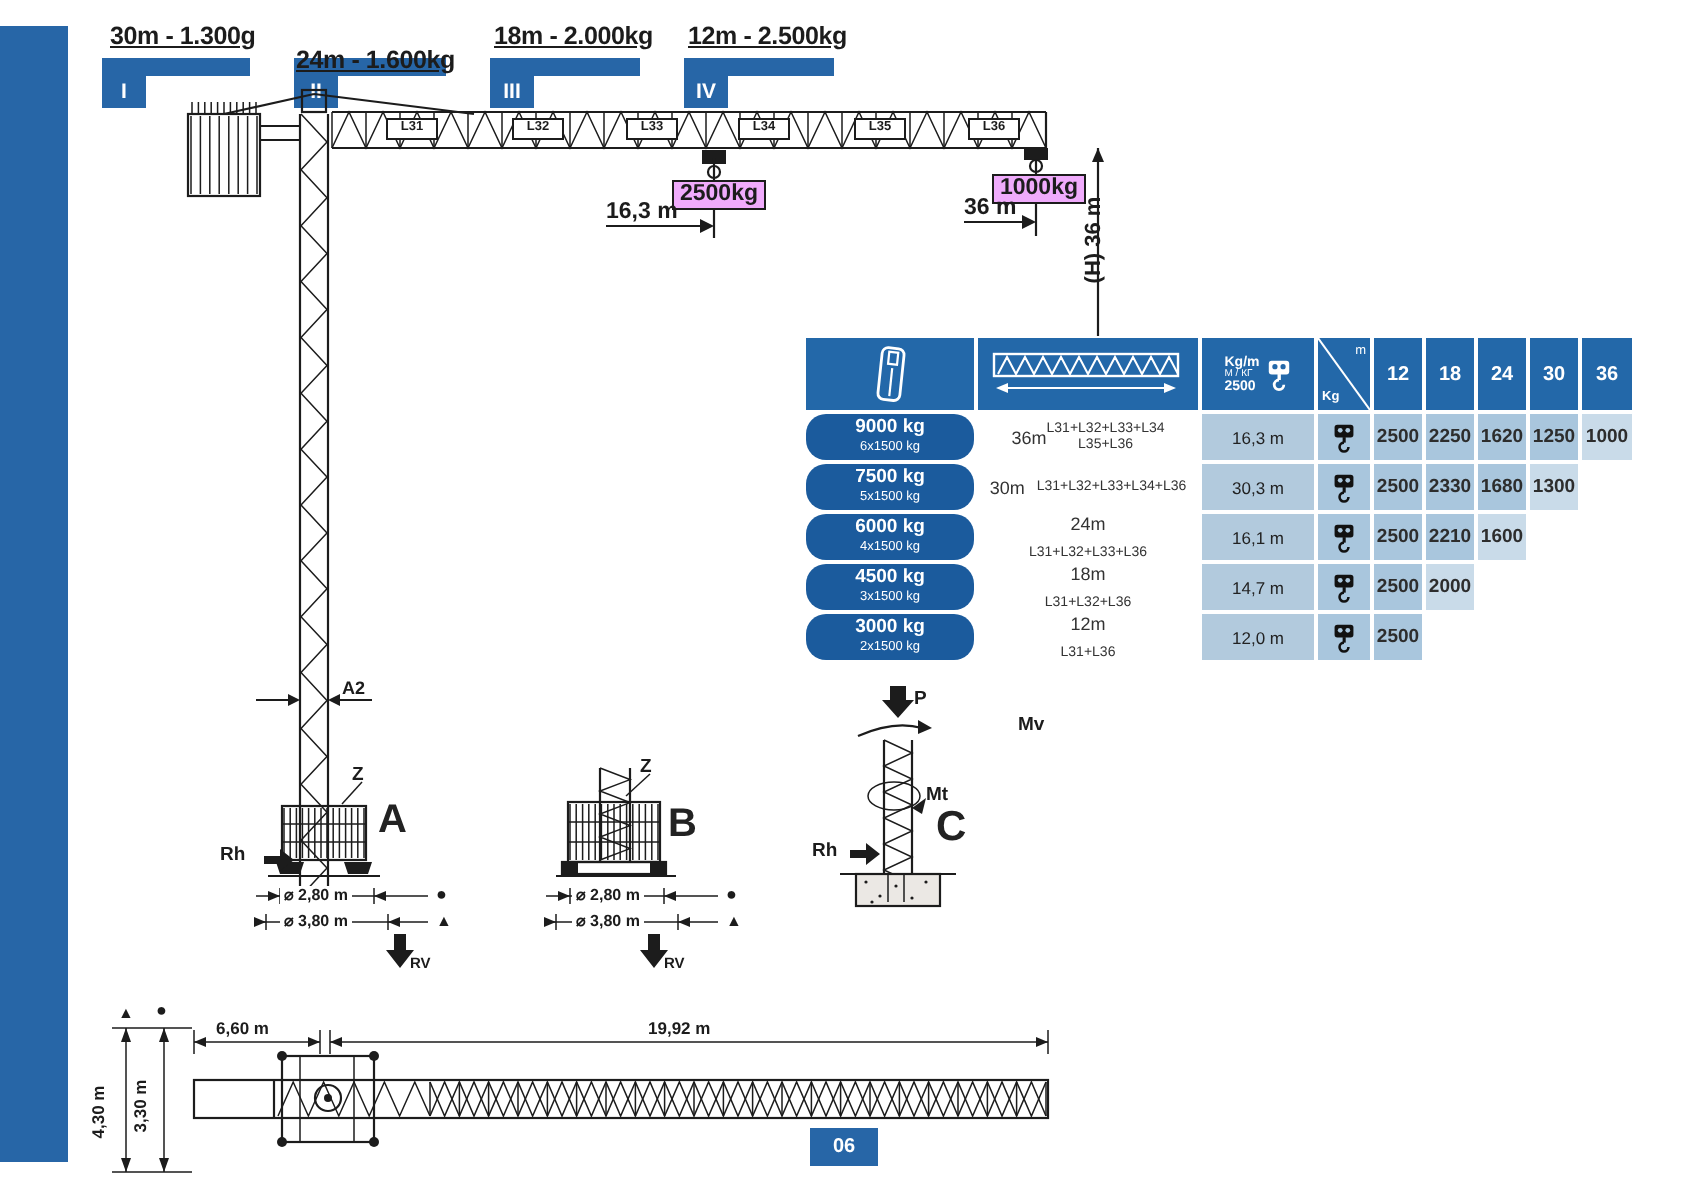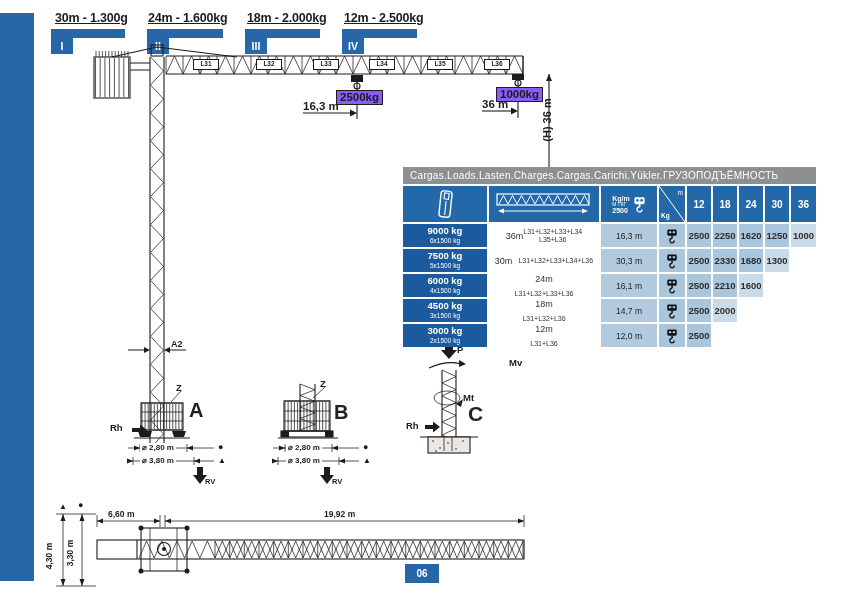--- a/index.html
+++ b/index.html
@@ -14,21 +14,21 @@
   .cfg-sq{width:22px;height:16px;background:var(--blue);color:#fff;font-size:10.5px;font-weight:bold;text-align:center;line-height:16px;}
   
   svg.art{left:0;top:0;z-index:1;}
   .ln{stroke:var(--ink);stroke-width:1.1;fill:none;}
   .thin{stroke-width:0.75;}
   .fill{fill:var(--ink);stroke:none;}
   .found{fill:#ebe8e4;stroke:var(--ink);stroke-width:1.1;}
   
   .dt{position:absolute;z-index:2;white-space:nowrap;color:var(--ink);}
   .sect{width:24px;height:9px;border:1px solid var(--ink);background:#fff;font-size:6.5px;font-weight:bold;text-align:center;line-height:8px;}
-  .loadbox{border:1.5px solid var(--ink);background:#8b5cf6;font-size:11.5px;font-weight:bold;line-height:13px;padding:0 3px;}
+  .loadbox{border:1.5px solid var(--ink);background:#f0abfc;font-size:11.5px;font-weight:bold;line-height:13px;padding:0 3px;}
   .radlbl{font-size:11.5px;font-weight:bold;}
   .vtext{transform:rotate(-90deg);transform-origin:center;font-size:11px;font-weight:bold;text-align:center;}
   .vtext-s{transform:rotate(-90deg);transform-origin:center;font-size:8.5px;font-weight:bold;text-align:center;}
   .dimtxt{background:#fff;padding:0 2px;font-size:8px;font-weight:bold;}
   .biglet{font-size:20px;font-weight:bold;color:#222;}
   .slbl{font-size:9.5px;font-weight:bold;}
   .xslbl{font-size:7.5px;font-weight:bold;}
   .mark{font-size:9px;line-height:9px;}
   
   #tbl{left:403px;top:167px;width:413px;z-index:2;}
@@ -38,21 +38,21 @@
   .hnum{font-size:10px;font-weight:bold;}
   .kgm{flex-direction:row;gap:3px;}
   .kgm .tx{text-align:left;line-height:1;}
   .kgm .l1{font-size:7px;font-weight:bold;}
   .kgm .l2{font-size:5px;}
   .kgm .l3{font-size:7px;font-weight:bold;}
   .diag{position:relative;}
   .diag svg{position:absolute;left:0;top:0;}
   .diag .m{position:absolute;right:2px;top:3px;font-size:6.5px;}
   .diag .kg{position:absolute;left:2px;bottom:3px;font-size:6.5px;font-weight:bold;}
-  .rl{background:var(--row_label);color:#fff;display:flex;flex-direction:column;align-items:center;justify-content:center;line-height:1.15;}
+  .rl{background:var(--row_label);color:#fff;display:flex;flex-direction:column;align-items:center;justify-content:center;line-height:1.15;border-radius:10px;}
   .rl .b1{font-size:9.5px;font-weight:bold;}
   .rl .b2{font-size:6.5px;}
   .wcell{display:flex;flex-direction:column;align-items:center;justify-content:center;color:#333;background:#fff;}
   .len{font-size:9px;}
   .combo{font-size:7px;line-height:8px;text-align:center;}
   .rad{background:var(--cell_radius);display:flex;align-items:center;justify-content:center;font-size:8.5px;color:#222;}
   .trc{background:var(--cell);display:flex;align-items:center;justify-content:center;color:#111;}
   .trc .td{fill:var(--cell);}
   .hc .td{fill:var(--table_header);}
   .ld{background:var(--cell);display:flex;align-items:center;justify-content:center;font-size:9.5px;font-weight:bold;color:#2d2d2d;}
@@ -61,21 +61,21 @@
   #pagenum{left:405px;top:564px;width:34px;height:19px;background:var(--blue);color:#fff;font-size:10px;font-weight:bold;text-align:center;line-height:19px;z-index:2;}
 </style>
 </head>
 <body>
 
 <div id="page">
 
   <div id="stripe" class="abs"></div>
 
   <div class="dt cfg-label" style="left:55px;top:11px;">30m - 1.300g</div>
-  <div class="dt cfg-label" style="left:148px;top:11px;text-align:right;">24m - 1.600kg</div>
+  <div class="dt cfg-label" style="left:148px;top:23px;text-align:right;">24m - 1.600kg</div>
   <div class="dt cfg-label" style="left:247px;top:11px;">18m - 2.000kg</div>
   <div class="dt cfg-label" style="left:344px;top:11px;">12m - 2.500kg</div>
   <div class="abs cfg-bar" style="left:51px;top:29px;width:74px;"></div>
   <div class="abs cfg-bar" style="left:147px;top:29px;width:76px;"></div>
   <div class="abs cfg-bar" style="left:245px;top:29px;width:75px;"></div>
   <div class="abs cfg-bar" style="left:342px;top:29px;width:75px;"></div>
   <div class="abs cfg-sq" style="left:51px;top:38px;">I</div>
   <div class="abs cfg-sq" style="left:147px;top:38px;">II</div>
   <div class="abs cfg-sq" style="left:245px;top:38px;">III</div>
   <div class="abs cfg-sq" style="left:342px;top:38px;">IV</div>
@@ -241,21 +241,20 @@
   <div class="dt biglet" style="left:468px;top:402px;font-size:21px;">C</div>
 
   <div class="dt dimtxt" style="left:106px;top:509px;font-size:8.5px;">6,60 m</div>
   <div class="dt dimtxt" style="left:322px;top:509px;font-size:8.5px;">19,92 m</div>
   <div class="dt vtext-s" style="left:29px;top:551px;width:40px;height:10px;">4,30 m</div>
   <div class="dt vtext-s" style="left:50px;top:548px;width:40px;height:10px;">3,30 m</div>
   <div class="dt mark" style="left:59px;top:502px;font-size:8px;">▲</div>
   <div class="dt mark" style="left:78px;top:501px;">●</div>
 
   <div id="tbl" class="abs">
-    <div id="tbl-title">Cargas.Loads.Lasten.Charges.Cargas.Carichi.Yükler.ГРУЗОПОДЪЁМНОСТЬ</div>
     <div id="tbl-grid">
 
       <div class="hc">
         <svg width="18" height="30" viewBox="0 0 18 30">
           <g transform="rotate(6 9 15)">
             <rect x="4" y="2" width="11" height="26" rx="3" fill="none" stroke="#fff" stroke-width="1.4"></rect>
             <rect x="7.5" y="4" width="4.5" height="6" fill="none" stroke="#fff" stroke-width="1.1"></rect>
             <path d="M9.8 12V26" stroke="#fff" stroke-width="1.1"></path>
           </g>
         </svg>

